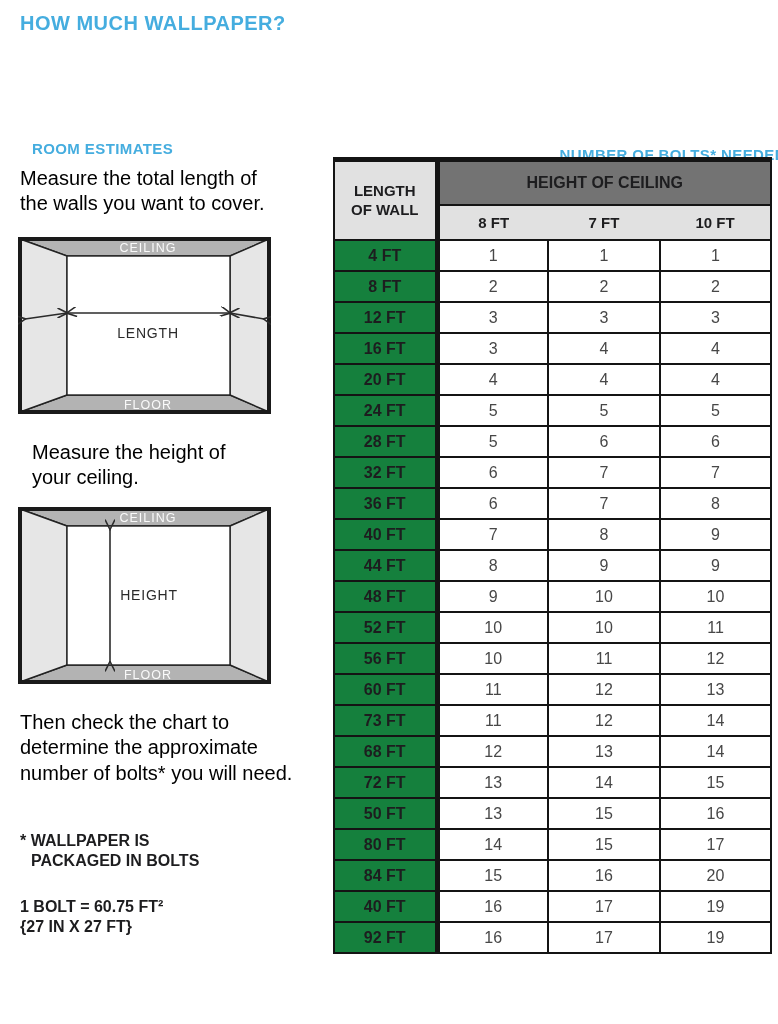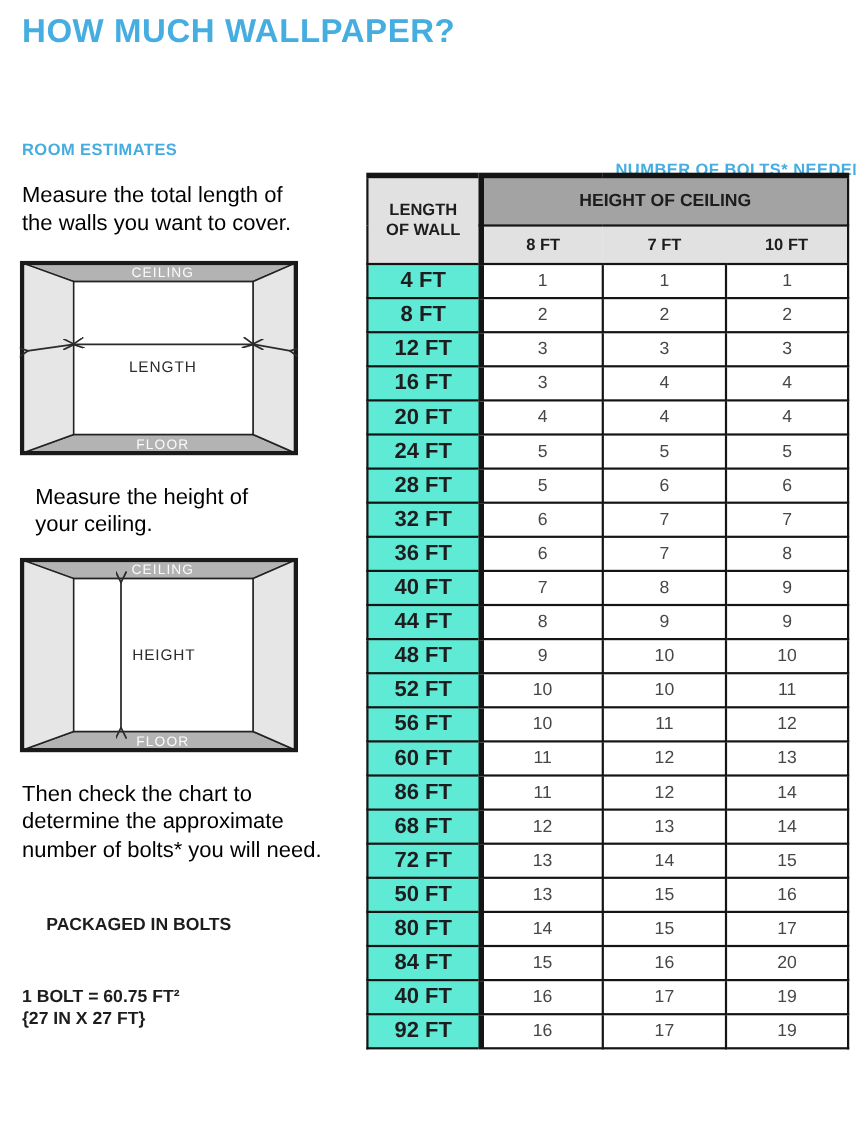--- a/index.html
+++ b/index.html
@@ -2,62 +2,62 @@
 <html><head>
 <meta charset="utf-8">
 <style>
   html,body{margin:0;padding:0;background:#ffffff;}
   .page{
     position:relative;width:778px;height:1024px;background:#fff;overflow:hidden;
     font-family:"Liberation Sans","DejaVu Sans",sans-serif;color:#3a3a3a;
   }
   .page-title{
     position:absolute;left:20px;top:12px;margin:0;
-    font-size:30px;font-weight:bold;letter-spacing:.5px;color:#45ADDF;
+    font-size:20px;font-weight:bold;letter-spacing:.5px;color:#45ADDF;
   }
   
   .left-col{position:absolute;left:20px;top:128px;width:300px;}
   .section-heading{
-    margin:0;font-size:15px;font-weight:bold;letter-spacing:.4px;color:#45ADDF;
+    margin:12px;font-size:15px;font-weight:bold;letter-spacing:.4px;color:#45ADDF;
   }
   .para{margin:0;font-size:20px;line-height:1.27;color:#000000;white-space:pre-line;}
   .para-length{position:absolute;left:20px;top:166px;width:300px;}
   .para-height{position:absolute;left:32px;top:440px;width:300px;}
   .para-chart{position:absolute;left:20px;top:710px;width:300px;}
   .diagram{position:absolute;left:18px;}
   .diagram-length{top:237px;}
   .diagram-height{top:507px;}
   .note{position:absolute;left:20px;font-size:16px;font-weight:bold;color:#1d1d1f;line-height:1.22;}
   .note-packaged{top:831px;}
-  .note-packaged .indent{margin-left:22px;text-align:right;}
+  .note-packaged .indent{margin-left:11px;text-align:right;}
   .note-bolt{top:897px;}
   
   .table-heading{
     position:absolute;left:333px;top:130px;width:437px;margin:16px;text-align:right;
     font-size:15px;font-weight:bold;letter-spacing:.4px;color:#45ADDF;
   }
   .bolts-table{
     position:absolute;left:333px;top:157px;width:437px;
     border-collapse:collapse;table-layout:fixed;
     border:2px solid #141414;border-top:5px solid #141414;
   }
   .bolts-table th,.bolts-table td{
     border:2px solid #141414;padding:0;text-align:center;vertical-align:middle;
   }
   .cell-lenwall{
     background:#e1e1e1;font-size:15px;font-weight:bold;color:#1d1d1f;
     line-height:1.25;white-space:pre-line;border-right:5px solid #141414 !important;
   }
-  .cell-group{background:#a3a3a3;font-size:16px;font-weight:bold;color:#1d1d1f;height:42px;}
+  .cell-group{background:#737373;font-size:16px;font-weight:bold;color:#1d1d1f;height:42px;}
   .subheader th{
     background:#e1e1e1;font-size:15px;font-weight:bold;color:#1d1d1f;height:33px;
     border-left:0;border-right:0;
   }
   .bolts-table tbody th{
-    background:#5eead4;font-size:20px;font-weight:bold;color:#1d1d1f;
+    background:#15803d;font-size:16px;font-weight:bold;color:#1d1d1f;
     height:29px;border-right:5px solid #141414;
   }
   .bolts-table tbody td{font-size:16px;color:#474747;background:#fff;}
   
   .svg-band-label{font-family:"Liberation Sans","DejaVu Sans",sans-serif;}
 </style>
 </head>
 <body>
 
 <div class="page">
@@ -107,20 +107,21 @@
       <line x1="92" y1="22" x2="92" y2="155" marker-start="url(#ah)" marker-end="url(#ah)"></line>
     </g>
     <text class="svg-band-label" x="131" y="93" text-anchor="middle" font-size="14" letter-spacing=".8" fill="#2b2b2b">HEIGHT</text>
   </svg>
 
   <p class="para para-chart">Then check the chart to
 determine the approximate
 number of bolts* you will need.</p>
 
   <div class="note note-packaged">
+    <div>* WALLPAPER IS</div>
     <div class="indent">PACKAGED IN BOLTS</div>
   </div>
 
   <div class="note note-bolt">
     <div>1 BOLT = 60.75 FT²</div>
     <div>{27 IN X 27 FT}</div>
   </div>
 
   <h2 class="table-heading">NUMBER OF BOLTS* NEEDED</h2>
 
@@ -228,21 +229,21 @@
       <td>11</td>
       <td>12</td>
     </tr>
         <tr>
       <th>60 FT</th>
       <td>11</td>
       <td>12</td>
       <td>13</td>
     </tr>
         <tr>
-      <th>86 FT</th>
+      <th>73 FT</th>
       <td>11</td>
       <td>12</td>
       <td>14</td>
     </tr>
         <tr>
       <th>68 FT</th>
       <td>12</td>
       <td>13</td>
       <td>14</td>
     </tr>

